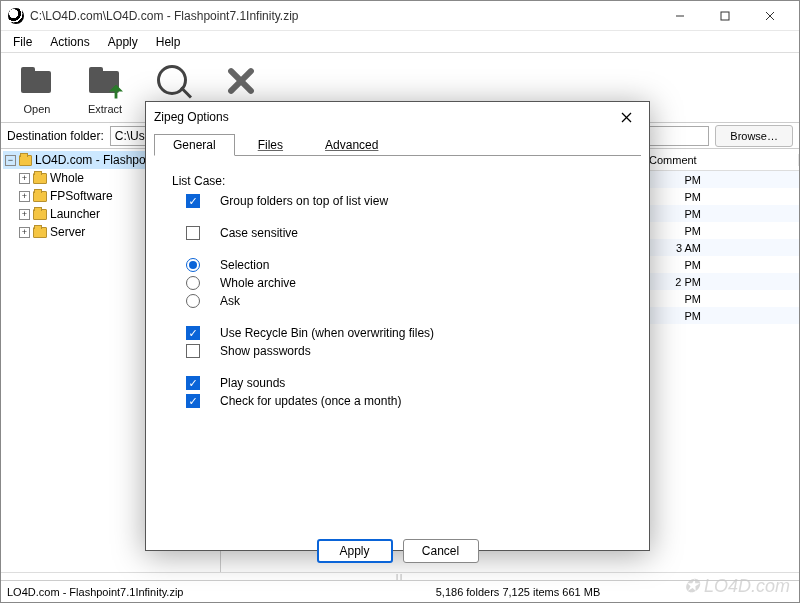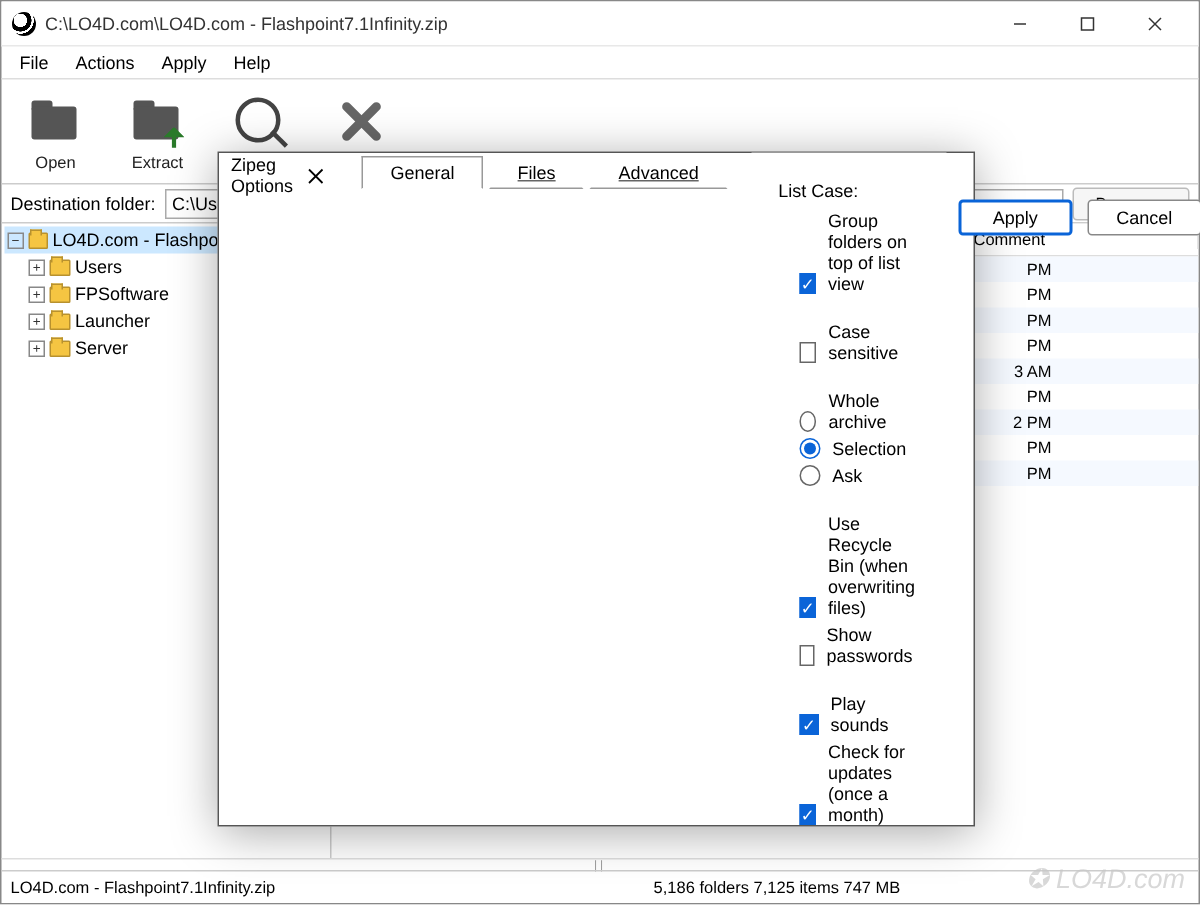--- a/index.html
+++ b/index.html
@@ -247,21 +247,21 @@
 
   
   .dialog {
     position: absolute;
     left: 145px; top: 101px;
     width: 505px; height: 450px;
     background: #fff;
     border: 1px solid #555;
     box-shadow: 0 4px 30px rgba(0,0,0,.35);
     display: flex;
-    flex-direction: row;
+    flex-direction: column;
   }
   .dlg-title {
     height: 30px;
     display: flex; align-items: center;
     padding: 0 8px;
   }
   .dlg-title .t { flex: 1; font-size: 12px; }
   .dlg-close {
     width: 30px; height: 26px;
     display: flex; align-items: center; justify-content: center;
@@ -291,21 +291,21 @@
     flex: 1;
     border-top: 1px solid #999;
     margin: 0 8px;
     margin-top: -1px;
     padding: 14px 18px;
     font-size: 12px;
   }
   .section-label { margin: 4px 0 6px; }
   .opt-row {
     display: flex; align-items: flex-end;
-    gap: 8px;
+    gap: 20px;
     margin: 4px 0 4px 14px;
   }
   .chk, .rad {
     width: 14px; height: 14px;
     border: 1px solid #666;
     display: inline-flex;
     align-items: center; justify-content: center;
     background: #fff;
   }
   .chk.checked::after {
@@ -429,21 +429,21 @@
   <div class="content-area">
     <div class="tree-pane">
       <div class="tree-row sel">
         <span class="exp">−</span>
         <span class="folder-icon"></span>
         <span style="overflow:hidden;text-overflow:ellipsis">LO4D.com - Flashpoint7.1Infinity.zip</span>
       </div>
       <div class="tree-row child">
         <span class="exp">+</span>
         <span class="folder-icon"></span>
-        <span>Users</span>
+        <span>Whole</span>
       </div>
       <div class="tree-row child">
         <span class="exp">+</span>
         <span class="folder-icon"></span>
         <span>FPSoftware</span>
       </div>
       <div class="tree-row child">
         <span class="exp">+</span>
         <span class="folder-icon"></span>
         <span>Launcher</span>
@@ -498,21 +498,21 @@
             <div class="col-time">PM</div>
           </div>
       </div>
     </div>
   </div>
 
   <div class="splitter-grip">||</div>
 
   <div class="statusbar">
     <div class="left">LO4D.com - Flashpoint7.1Infinity.zip</div>
-    <div class="right">5,186 folders  7,125 items  747 MB</div>
+    <div class="right">5,186 folders  7,125 items  661 MB</div>
   </div>
 </div>
 
 <div class="dialog">
   <div class="dlg-title">
     <div class="t">Zipeg Options</div>
     <div class="dlg-close">
       <svg width="11" height="11">
           <line x1="1" y1="1" x2="10" y2="10" stroke="#000" stroke-width="1.2"></line>
           <line x1="10" y1="1" x2="1" y2="10" stroke="#000" stroke-width="1.2"></line>
@@ -532,26 +532,26 @@
       <span class="chk checked"></span>
       <span>Group folders on top of list view</span>
     </div>
     <div class="gap"></div>
     <div class="opt-row">
       <span class="chk"></span>
       <span>Case sensitive</span>
     </div>
     <div class="gap"></div>
     <div class="opt-row">
+      <span class="rad checked"></span>
+      <span>Selection</span>
+    </div>
+    <div class="opt-row">
       <span class="rad"></span>
       <span>Whole archive</span>
-    </div>
-    <div class="opt-row">
-      <span class="rad checked"></span>
-      <span>Selection</span>
     </div>
     <div class="opt-row">
       <span class="rad"></span>
       <span>Ask</span>
     </div>
     <div class="gap"></div>
     <div class="opt-row">
       <span class="chk checked"></span>
       <span>Use Recycle Bin (when overwriting files)</span>
     </div>

